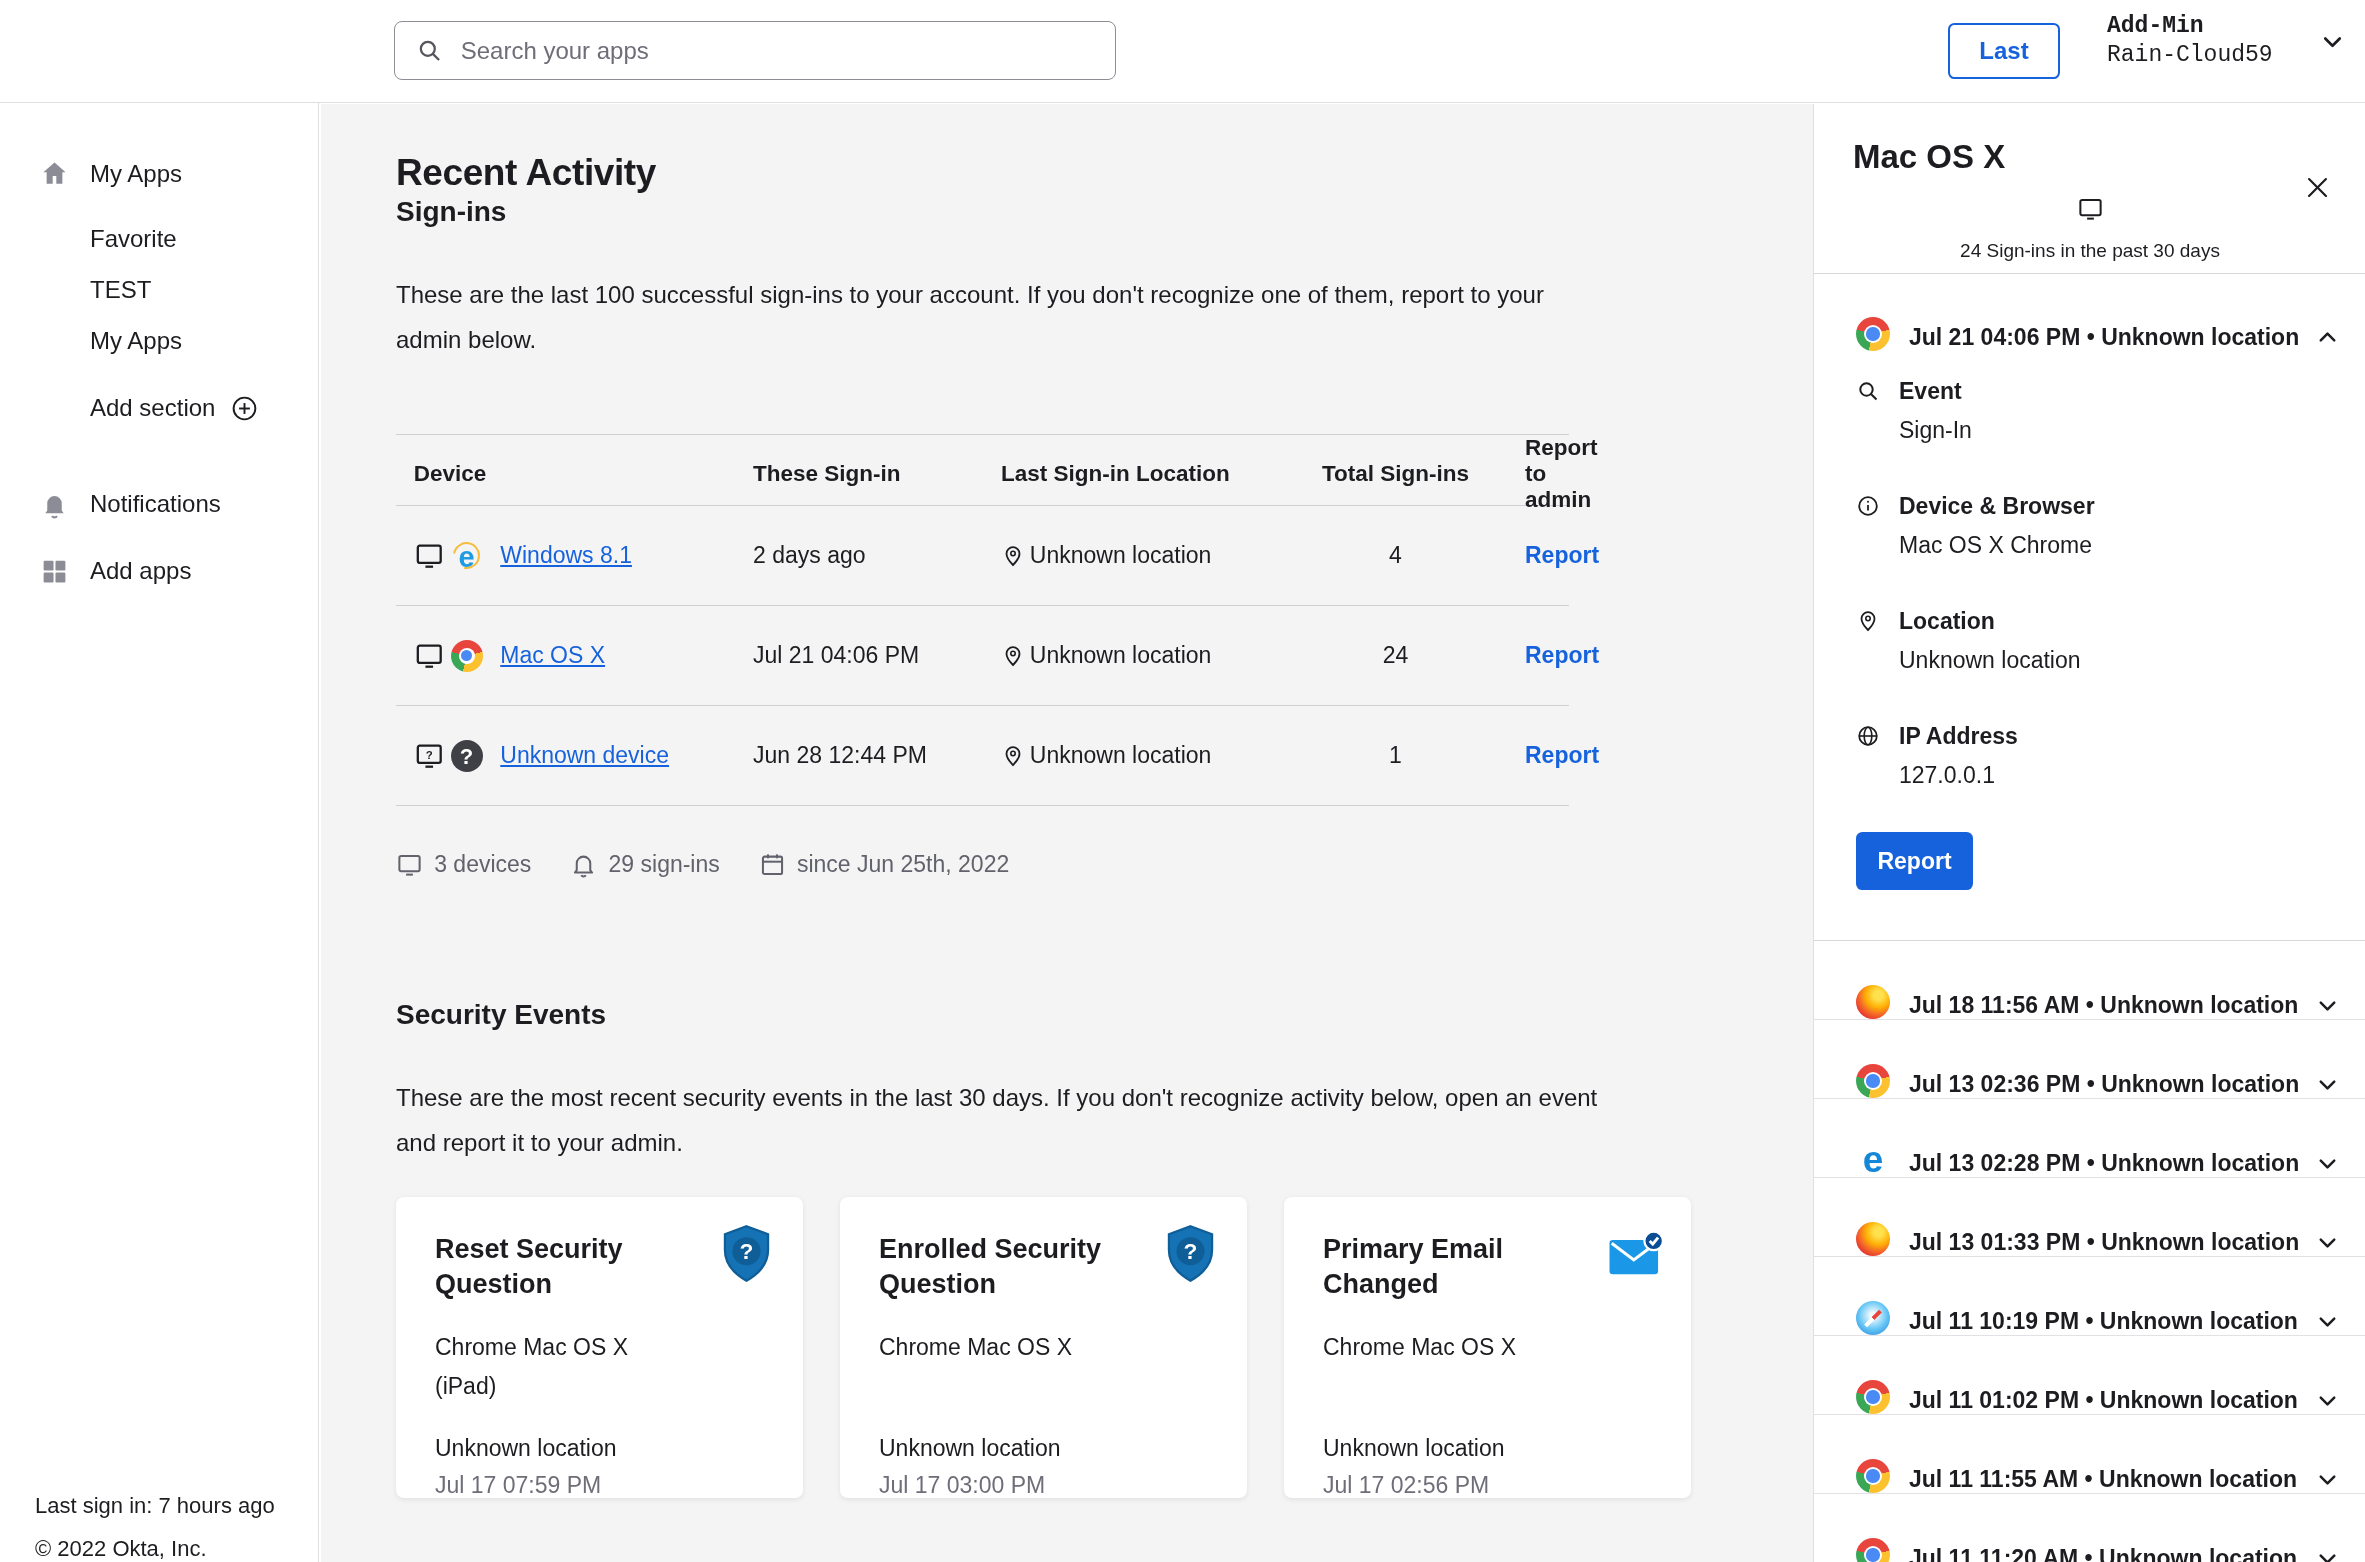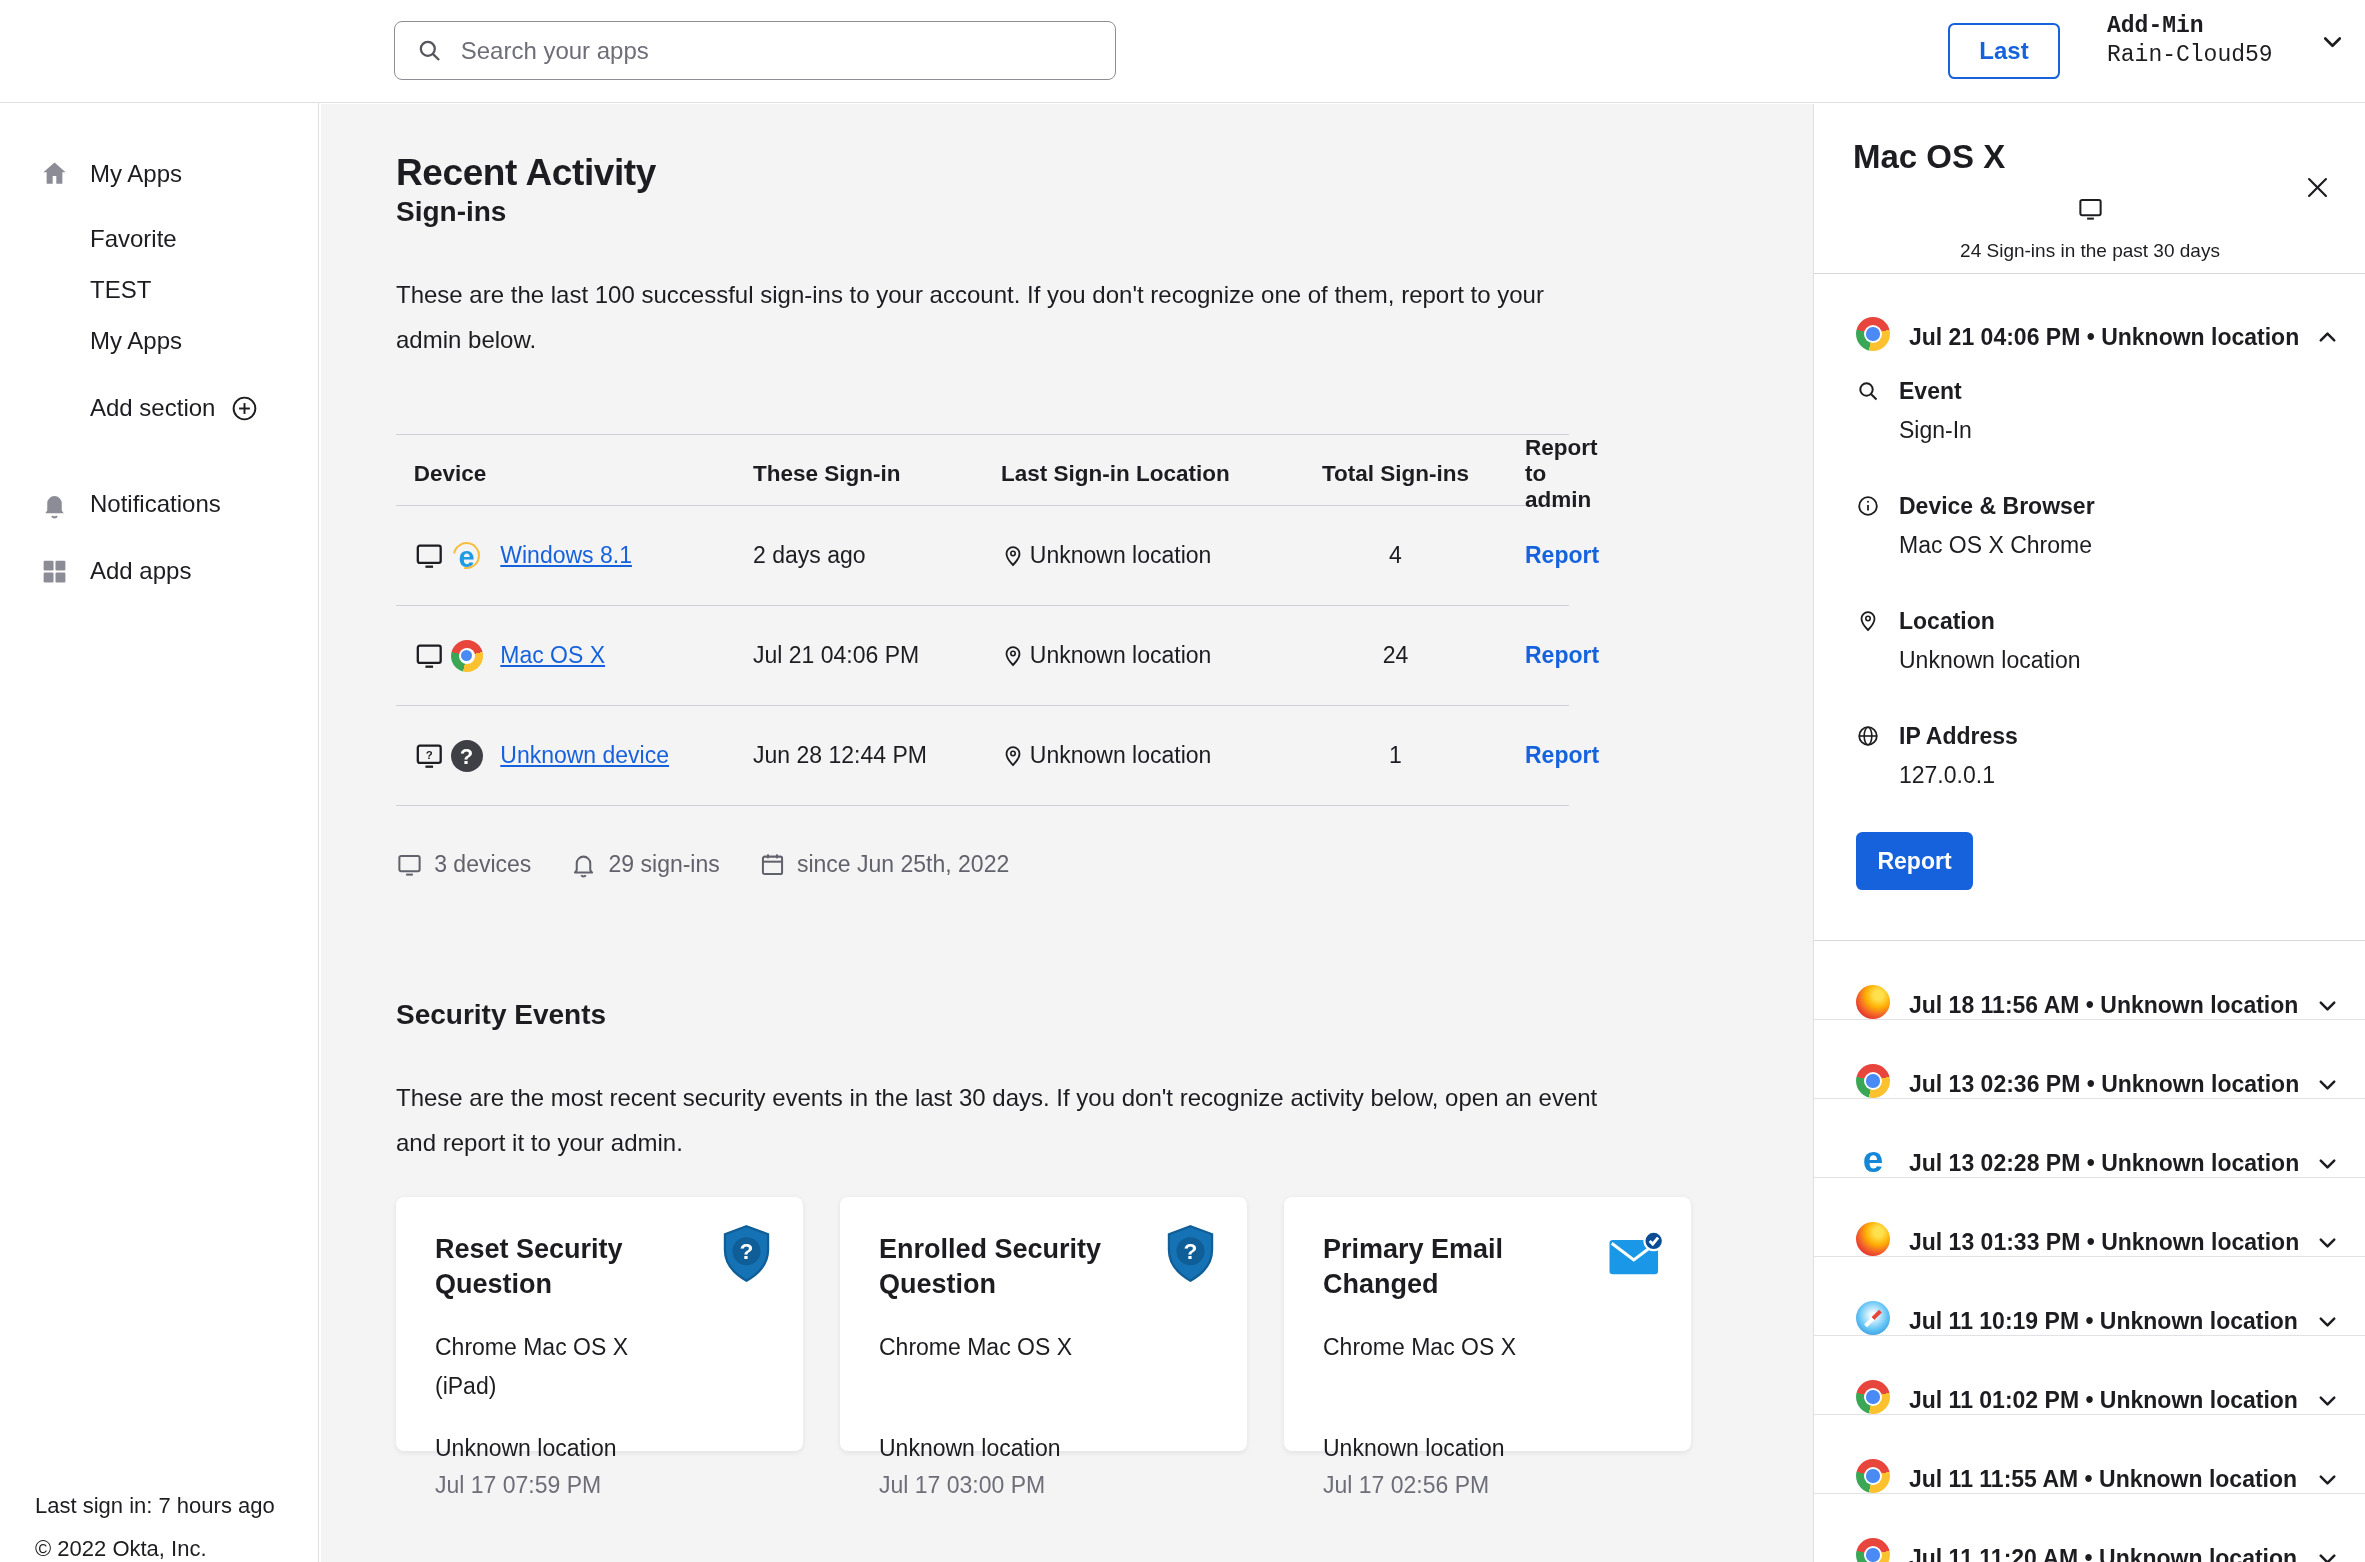--- a/index.html
+++ b/index.html
@@ -49,21 +49,21 @@
   .dev-link { color:#1662dd; text-decoration:underline; margin-left:17.7px; cursor:pointer; }
   .loc { display:flex; align-items:center; }
   .pin-ic { width:24px; height:24px; color:#1d1d21; margin-right:4.8px; flex:none; }
   .tot { text-align:center; }
   .report-link { color:#1662dd; font-weight:600; cursor:pointer; }
   .summary { margin-top:45px; display:flex; align-items:center; gap:39px; color:#62626c; font-size:23px; }
   .summary .sum-item { display:flex; align-items:center; gap:11.2px; }
   .summary .sico { width:27px; height:27px; color:#62626c; }
   .sec-h { margin-top:119px; }
   .cards { margin-top:32px; display:flex; gap:37px; }
-  .card { position:relative; width:407px; height:254px; background:#fff; border-radius:8px; box-shadow:0 1.6px 4.8px rgba(29,29,33,.08); padding:35px 39px; cursor:pointer; }
+  .card { position:relative; width:407px; height:301px; background:#fff; border-radius:8px; box-shadow:0 1.6px 4.8px rgba(29,29,33,.08); padding:35px 39px; cursor:pointer; }
   .card h3 { font-size:27px; font-weight:700; line-height:35px; width:249px; }
   .card .agent { margin-top:26px; font-size:23px; line-height:39px; }
   .card .cicon { position:absolute; right:29px; top:27px; width:55px; height:59px; }
   .card .cloc { position:absolute; left:39px; top:238px; font-size:23px; }
   .card .ctime { position:absolute; left:39px; top:275px; font-size:23px; color:#6e6e78; }
 
   
   .panel { position:absolute; left:1813px; top:104px; width:553px; height:1458px; background:#fff; border-left:1.6px solid #dfdfe3; overflow:hidden; }
   .panel-header { position:relative; height:170px; padding:34px 39px 0 39px; border-bottom:1.6px solid #d8d8dc; }
   .panel-title { font-size:33px; font-weight:700; }

